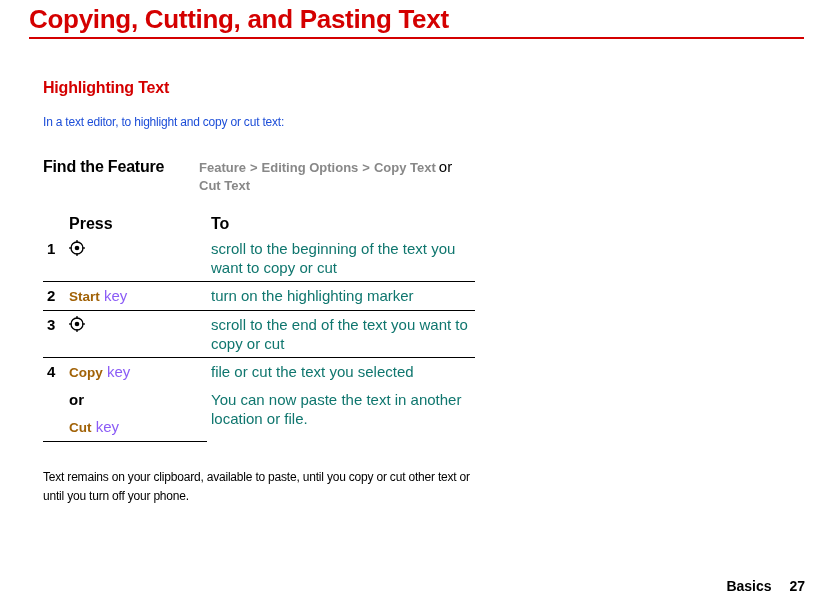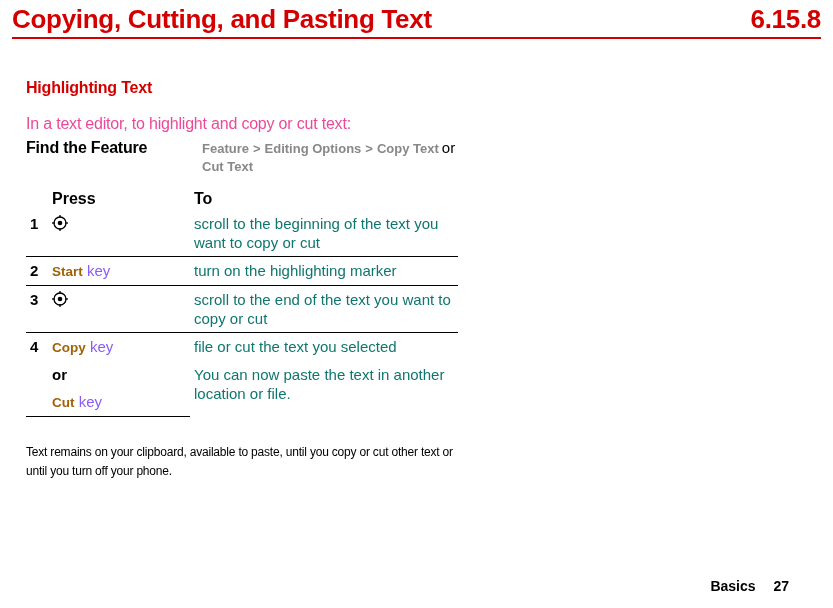--- a/index.html
+++ b/index.html
@@ -1,53 +1,52 @@
 <!DOCTYPE html>
 <html><head>
 <meta charset="utf-8">
 <style>
   * { box-sizing: border-box; margin: 0; padding: 0; }
   html, body { width: 833px; height: 608px; background: #fff; font-family: "Helvetica Neue", Helvetica, Arial, sans-serif; font-stretch: condensed; }
-  .page { position: relative; width: 833px; height: 608px; padding: 0 12px; }
+  .page { position: relative; width: 833px; height: 608px; padding: 0 29px; }
   .header { display: flex; justify-content: space-between; align-items: baseline; padding-top: 4px; padding-bottom: 2px;}
   .title-red { color: #d40000; font-weight: 700; font-size: 26px; letter-spacing: -0.3px; font-stretch: condensed; }
   .ver { color: #d40000; font-weight: 700; font-size: 26px; letter-spacing: -0.3px; font-stretch: condensed; }
   .hr { height: 2px; background: #d40000; margin-bottom: 40px; }
   .content { width: 470px; padding-left: 14px; }
   .subhead { color: #d40000; font-weight: 700; font-size: 16px; margin-bottom: 18px; letter-spacing: -0.2px; font-stretch: condensed;}
-  .intro { color: #ec4899; font-size: 16px; margin-bottom: 6px; letter-spacing: -0.2px; font-stretch: condensed;}
-  .feature-row { display: flex; align-items: flex-start; margin-bottom: 12px; gap: 20px; }
+  .intro { color: #1d4ed8; font-size: 12px; margin-bottom: 29px; letter-spacing: -0.2px; font-stretch: condensed;}
+  .feature-row { display: flex; align-items: flex-start; margin-bottom: 18px; }
   .feature-label { font-weight: 700; font-size: 16px; width: 156px; letter-spacing: -0.2px; font-stretch: condensed;}
   .options-block { color: #888; font-weight: 700; font-size: 13px; line-height: 18px; font-stretch: condensed;}
   .gt { color: #888; font-weight: 700; padding: 0 4px; }
   .or-black { color: #000; font-weight: 400; font-size: 15px; padding: 0 3px; font-stretch: condensed;}
   table.steps { width: 432px; border-collapse: collapse; margin-bottom: 26px; }
   table.steps th { text-align: left; font-weight: 700; font-size: 16px; padding: 2px 4px; font-stretch: condensed; margin-left: 42px;}
   table.steps td { font-size: 15px; padding: 4px 4px; vertical-align: top; line-height: 19px; font-stretch: condensed;}
   .num { font-weight: 700; width: 22px; }
   .press-cell { width: 142px; color: #000; }
   .greykey { color: #a16207; font-weight: 700; font-size: 13.5px; font-stretch: condensed;}
   .keylabel { color: #8b5cf6; font-size: 15px; font-weight: 400; font-stretch: condensed;}
   .to-cell { color: #0f766e; }
   tr.div td, tr.div th { border-bottom: 1px solid #000; }
   .indent-press { padding-left: 26px; }
   .or-row { font-weight: 700; }
   .outro { font-size: 12px; width: 440px; letter-spacing: -0.2px; line-height: 19px; font-stretch: condensed;}
-  .footer { position: absolute; bottom: 14px; right: 44px; font-size: 14px; font-weight: 700; font-stretch: condensed;}
+  .footer { position: absolute; bottom: 14px; right: 28px; font-size: 14px; font-weight: 700; font-stretch: condensed;}
   .footer .sec { margin-right: 14px; }
   .nav-icon { width: 16px; height: 16px; vertical-align: -2px; }
 </style>
 </head>
 <body>
 
 <div class="page">
 
   <div class="header">
     <div class="title-red">Copying, Cutting, and Pasting Text</div>
-    <div class="ver">6.15.8</div>
   </div>
   <div class="hr"></div>
 
   <div class="content">
 
     <div class="subhead">Highlighting Text</div>
     <div class="intro">In a text editor, to highlight and copy or cut text:</div>
 
     <div class="feature-row">
       <div class="feature-label">Find the Feature</div>

